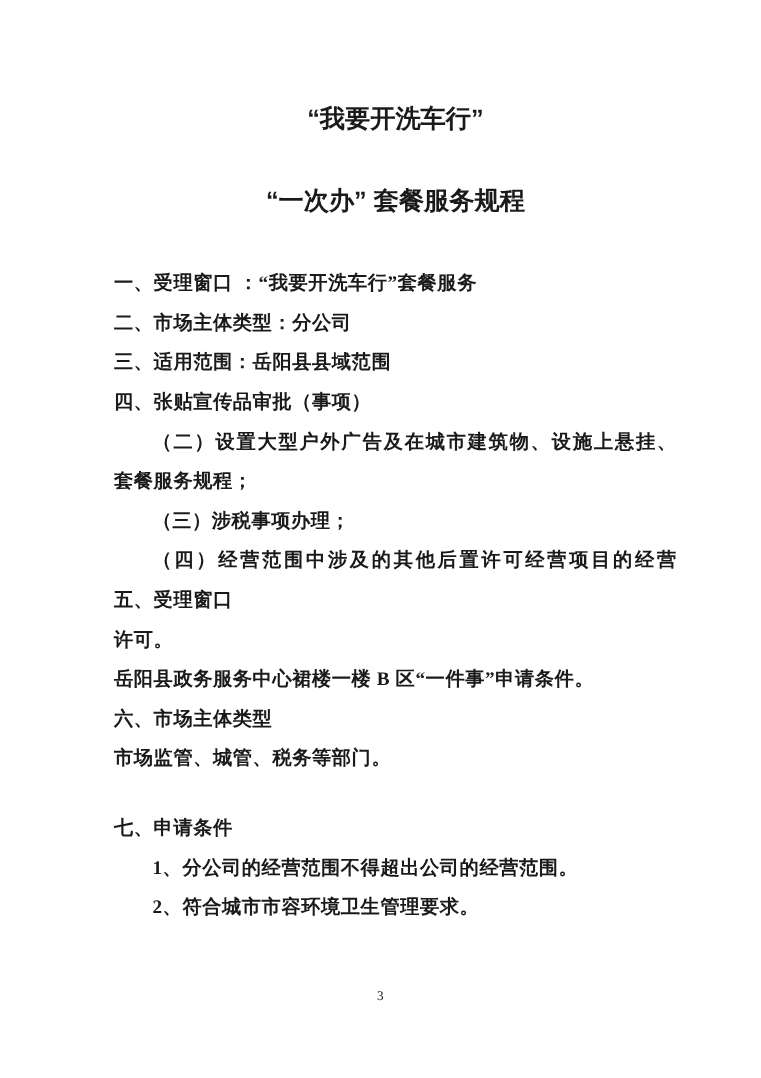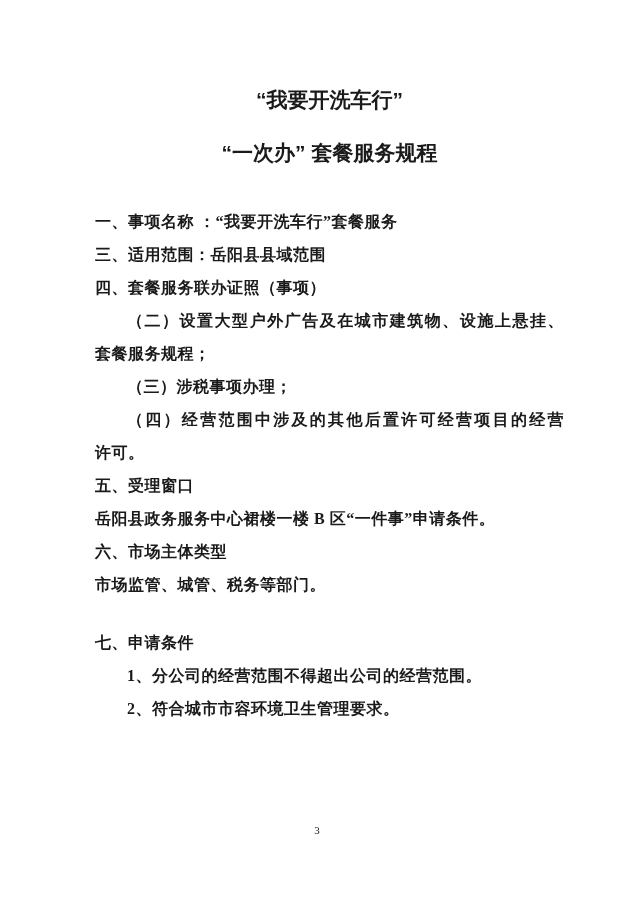--- a/index.html
+++ b/index.html
@@ -20,21 +20,21 @@
   }
   .title1, .title2 {
     text-align: center;
     font-family: "Liberation Sans", sans-serif;
     font-weight: bold;
     font-size: 21px;
     line-height: 28px;
     white-space: nowrap;
   }
   .title2 {
-    margin-top: 24px;
+    margin-top: 39px;
     line-height: 30px;
   }
   .doc-body {
     margin-top: 37px;
   }
   .line {
     font-family: "Liberation Serif", serif;
     font-size: 16px;
     line-height: 33px;
     letter-spacing: 0.5px;
@@ -71,29 +71,30 @@
     color: #1a1a1a;
   }
 </style>
 </head>
 <body>
 
 <div class="page">
   <div class="title1">“我要开洗车行”</div>
   <div class="title2">“一次办” 套餐服务规程</div>
   <div class="doc-body">
-      <div class="line"><span class="b">一、事项名称 ：</span><span class="r">“我要开洗车行”套餐服务</span></div>
+      <div class="line"><span class="b">一、受理窗口 ：</span><span class="r">“我要开洗车行”套餐服务</span></div>
+      <div class="line"><span class="b">二、市场主体类型：</span><span class="r">分公司</span></div>
       <div class="line"><span class="b">三、适用范围：</span><span class="r">岳阳县县域范围</span></div>
-      <div class="line"><span class="b">四、套餐服务联办证照（事项）</span></div>
+      <div class="line"><span class="b">四、张贴宣传品审批（事项）</span></div>
       <div class="line indent stretch"><span class="r">（二）设置大型户外广告及在城市建筑物、设施上悬挂、</span></div>
       <div class="line"><span class="r">套餐服务规程；</span></div>
       <div class="line indent"><span class="r">（三）涉税事项办理；</span></div>
       <div class="line indent stretch"><span class="r">（四）经营范围中涉及的其他后置许可经营项目的经营</span></div>
+      <div class="line"><span class="b">五、受理窗口</span></div>
       <div class="line"><span class="r">许可。</span></div>
-      <div class="line"><span class="b">五、受理窗口</span></div>
       <div class="line"><span class="r">岳阳县政务服务中心裙楼一楼 B 区“一件事”申请条件。</span></div>
       <div class="line"><span class="b">六、市场主体类型</span></div>
       <div class="line"><span class="r">市场监管、城管、税务等部门。</span></div>
       <div class="line gap"><span class="b">七、申请条件</span></div>
       <div class="line indent"><span class="r">1、分公司的经营范围不得超出公司的经营范围。</span></div>
       <div class="line indent"><span class="r">2、符合城市市容环境卫生管理要求。</span></div>
     </div>
   <div class="pagenum">3</div>
 </div>
 

